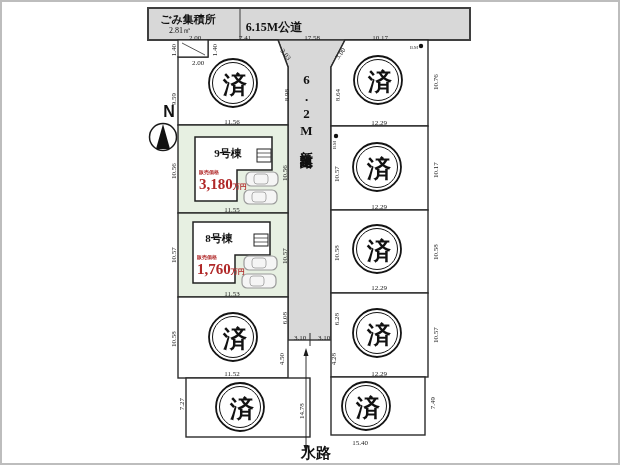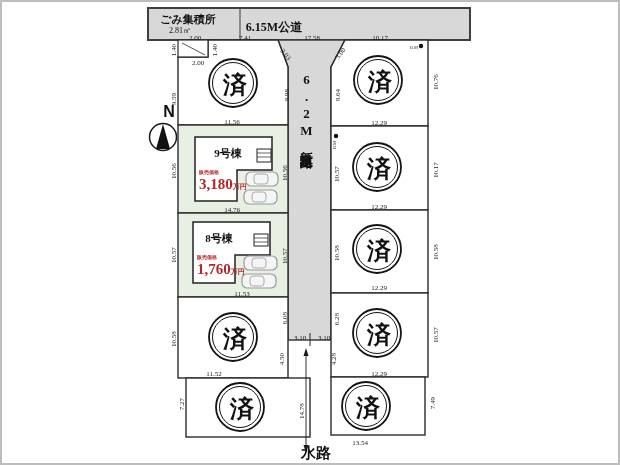--- a/index.html
+++ b/index.html
@@ -146,31 +146,31 @@
   <span class="lbl sold" style="left:377px;top:249px">済</span>
   <span class="lbl sold" style="left:377px;top:333px">済</span>
   <span class="lbl sold" style="left:366px;top:406px">済</span>
 
   <span class="lbl dim" style="left:193px;top:36px">2.00</span>
   <span class="lbl dim" style="left:243px;top:36px">7.41</span>
   <span class="lbl dim" style="left:310px;top:36px">17.58</span>
   <span class="lbl dim" style="left:378px;top:36px">10.17</span>
   <span class="lbl dim" style="left:196px;top:61px">2.00</span>
   <span class="lbl dim" style="left:230px;top:120px">11.56</span>
-  <span class="lbl dim" style="left:230px;top:208px">14.76</span>
-  <span class="lbl dim" style="left:240px;top:292px">11.53</span>
-  <span class="lbl dim" style="left:212px;top:372px">11.52</span>
+  <span class="lbl dim" style="left:230px;top:208px">11.55</span>
+  <span class="lbl dim" style="left:230px;top:292px">11.53</span>
+  <span class="lbl dim" style="left:230px;top:372px">11.52</span>
   <span class="lbl dim" style="left:247px;top:466px">14.62</span>
   <span class="lbl dim" style="left:298px;top:336px">3.10</span>
   <span class="lbl dim" style="left:322px;top:336px">3.10</span>
   <span class="lbl dim" style="left:377px;top:121px">12.29</span>
   <span class="lbl dim" style="left:377px;top:205px">12.29</span>
   <span class="lbl dim" style="left:377px;top:286px">12.29</span>
   <span class="lbl dim" style="left:377px;top:372px">12.29</span>
-  <span class="lbl dim" style="left:358px;top:441px">13.54</span>
+  <span class="lbl dim" style="left:358px;top:441px">15.40</span>
 
   <span class="lbl dim r90" style="left:172px;top:48px">1.40</span>
   <span class="lbl dim r90" style="left:213px;top:48px">1.40</span>
   <span class="lbl dim r90" style="left:172px;top:97px">9.59</span>
   <span class="lbl dim r90" style="left:172px;top:169px">10.56</span>
   <span class="lbl dim r90" style="left:172px;top:253px">10.57</span>
   <span class="lbl dim r90" style="left:172px;top:337px">10.58</span>
   <span class="lbl dim r90" style="left:180px;top:402px">7.27</span>
   <span class="lbl dim r90" style="left:285px;top:93px">8.98</span>
   <span class="lbl dim r90" style="left:283px;top:171px">10.56</span>

